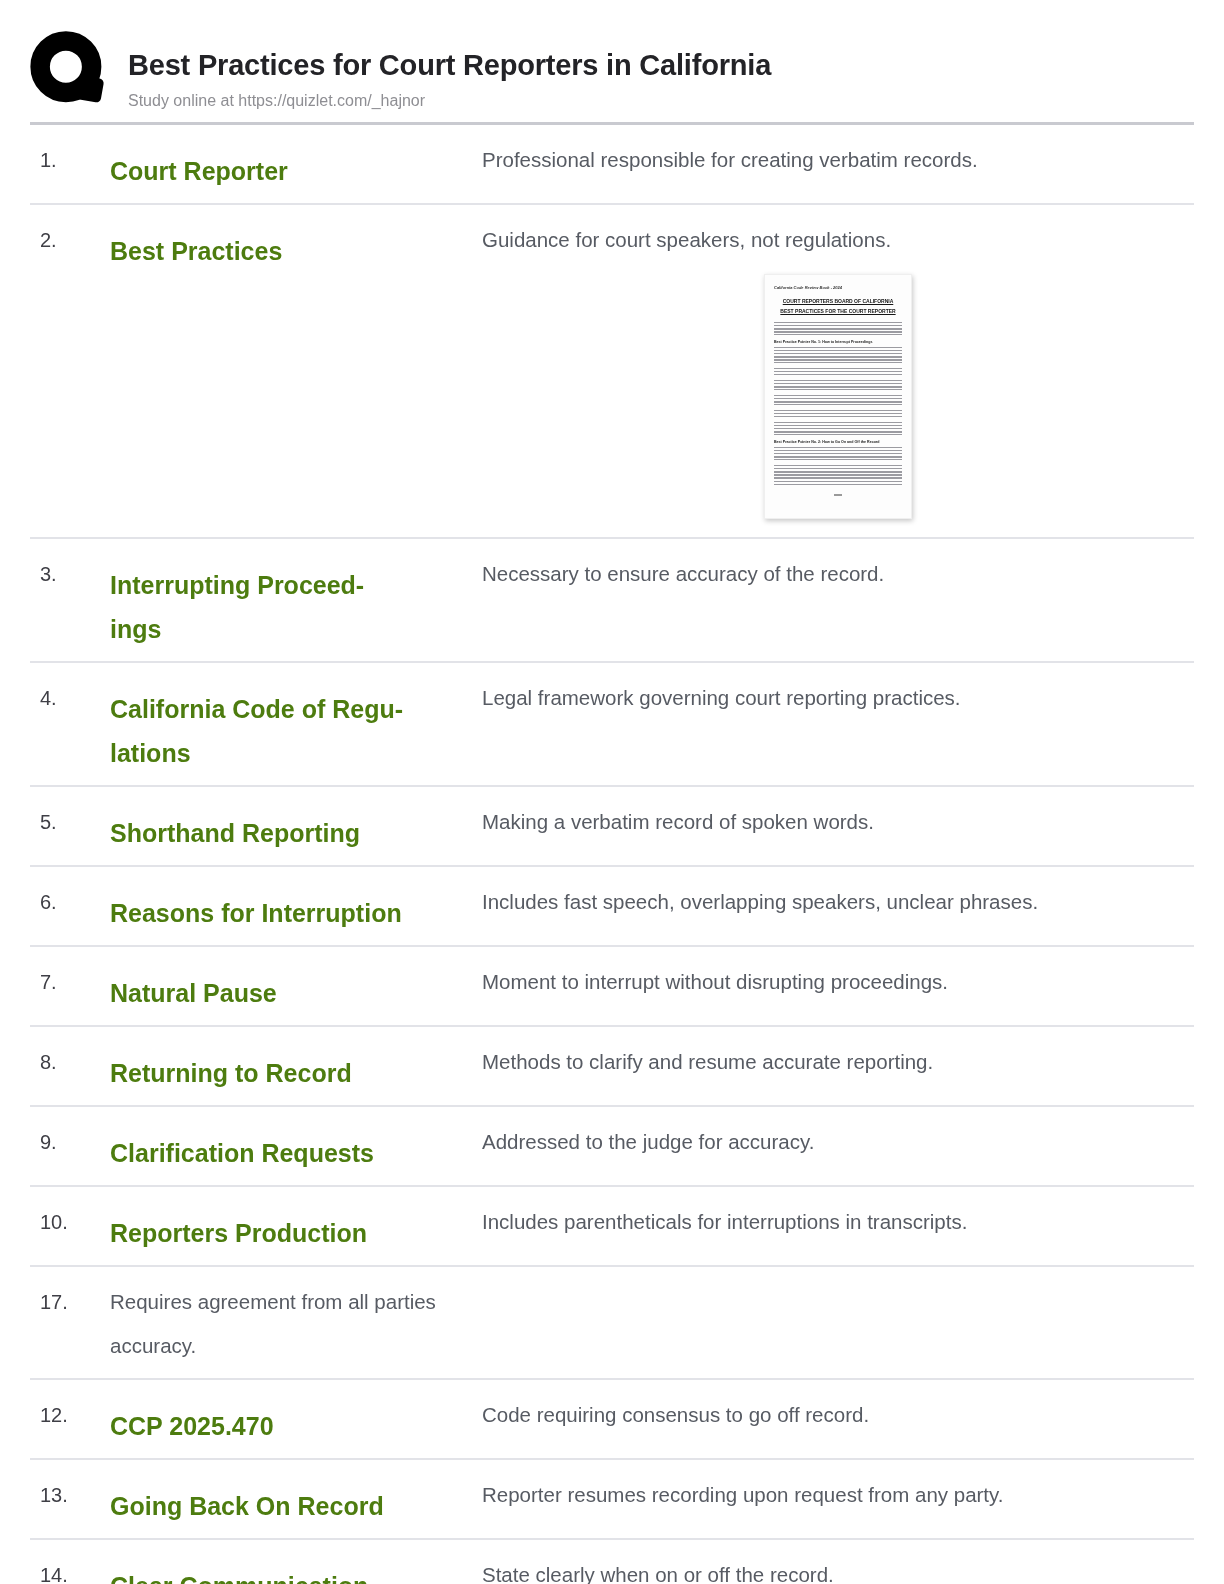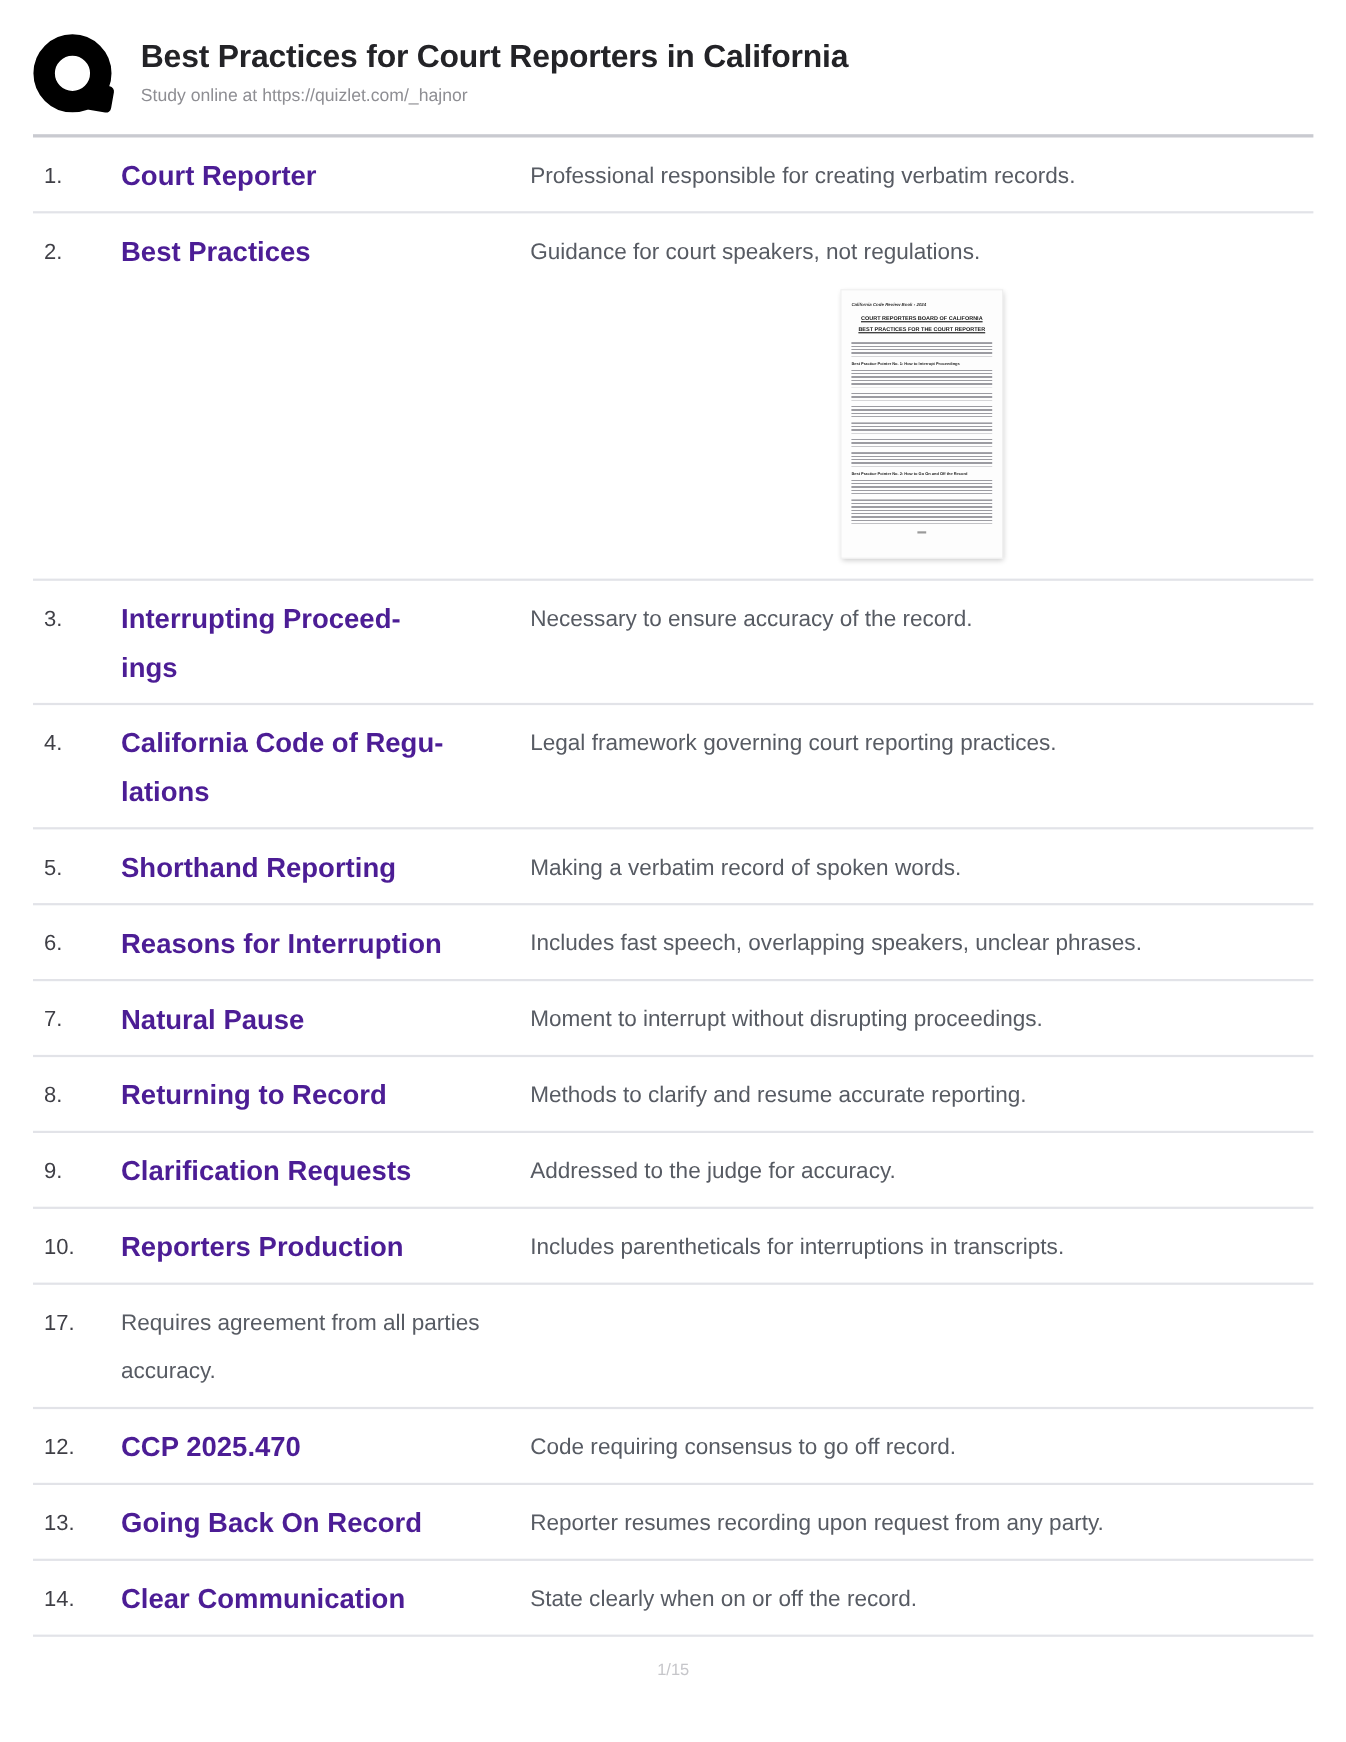--- a/index.html
+++ b/index.html
@@ -6,37 +6,37 @@
   html, body { margin: 0; padding: 0; background: #ffffff; }
   body {
     width: 1224px;
     min-height: 1584px;
     font-family: "Liberation Sans", sans-serif;
     color: #1b1b20;
   }
   .page { padding: 28px 30px 0 30px; }
 
   
-  .hdr { display: flex; align-items: flex-start; gap: 20px;
+  .hdr { display: flex; align-items: flex-end; gap: 20px;
          padding-bottom: 12px; border-bottom: 3px solid #c9cad0; }
   .logo { width: 78px; height: 82px; flex: 0 0 auto; }
   .hdr-text { padding-top: 2px; }
   .title { font-size: 29px; font-weight: 700; letter-spacing: -0.2px;
            color: #232327; margin: 6px 0 10px 0; }
   .subtitle { font-size: 16px; font-weight: 300; color: #8e8e93; }
 
   
   .rows { border-bottom: 2px solid #e2e3e8; }
   .row { display: grid; grid-template-columns: 80px 372px 1fr;
          padding: 13px 0 10px 0; align-items: start; }
   .row + .row { border-top: 2px solid #e2e3e8; }
   .num { font-size: 20px; font-weight: 400; color: #3f3f46;
          line-height: 44px; padding-left: 10px; }
-  .term { font-size: 25px; font-weight: 700; color: #4c1d95;
-          line-height: 44px; white-space: pre-line; padding-right: 6px; }
+  .term { font-size: 25px; font-weight: 700; color: #4d7c0f;
+          line-height: 44px; white-space: pre-line; padding-right: 6px; margin-top: 11px; }
   .def { font-size: 20.5px; font-weight: 300; color: #575b63;
          line-height: 44px; }
 
   
   .mini-doc { width: 148px; height: 245px; margin: 12px auto 8px auto;
               background: #fdfdfd; border: 1px solid #efefef;
               box-shadow: 1px 2px 5px rgba(0,0,0,0.22);
               padding: 10px 9px 6px 9px; line-height: normal; overflow: hidden; }
   .md-credit { font-size: 4px; font-weight: 700; font-style: italic;
                color: #333; margin-bottom: 7px; white-space: nowrap; overflow: hidden; }

